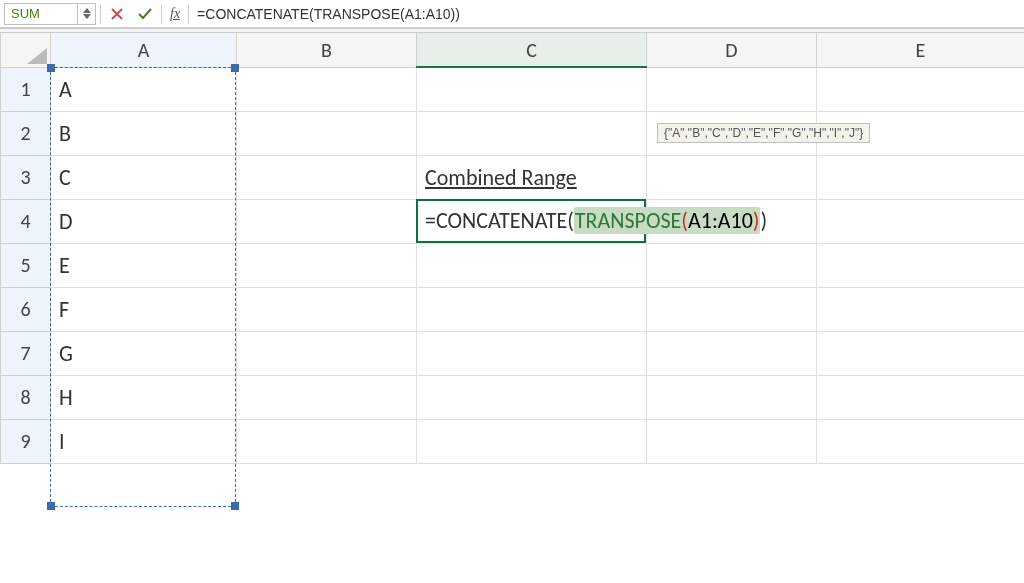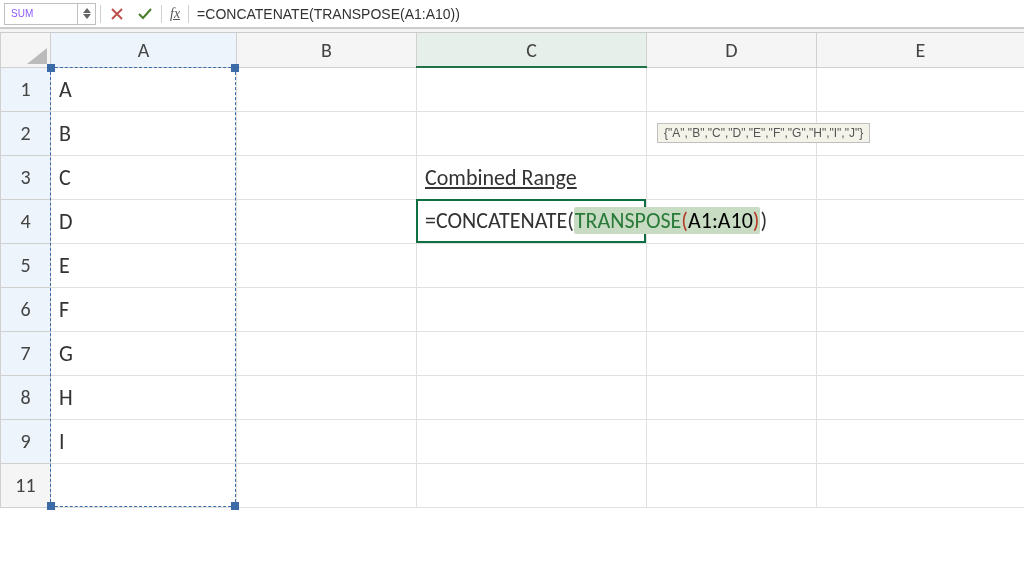--- a/index.html
+++ b/index.html
@@ -25,23 +25,23 @@
       display: flex;
       align-items: center;
       border: 1px solid #bfbfbf;
       height: 22px;
       background: #fff;
     }
     .name-box {
       width: 72px;
       border: none;
       outline: none;
-      font-size: 10px;
+      font-size: 13px;
       padding: 0 6px;
-      color: #8b5cf6;
+      color: #4d7c0f;
     }
     .name-box-dd {
       width: 18px;
       display: flex;
       flex-direction: column;
       gap: 0;
       align-items: center;
       justify-content: center;
       border-left: 1px solid #bfbfbf;
       height: 100%;
@@ -337,28 +337,20 @@
       <td class="cell"></td>
     </tr>
     <tr>
       <th class="row-hdr hdr-sel">9</th>
       <td class="cell sel-range">I</td>
       <td class="cell"></td>
       <td class="cell"></td>
       <td class="cell"></td>
       <td class="cell"></td>
     </tr>
-    <tr>
-      <th class="row-hdr">11</th>
-      <td class="cell"></td>
-      <td class="cell"></td>
-      <td class="cell"></td>
-      <td class="cell"></td>
-      <td class="cell"></td>
-    </tr>
   </tbody>
     </table>
 
   <div class="marquee" style="left:50px; top:34px; width:186px; height:440px;">
     <div class="mhandle" style="left:-4px;top:-4px"></div>
     <div class="mhandle" style="right:-4px;top:-4px"></div>
     <div class="mhandle" style="left:-4px;bottom:-4px"></div>
     <div class="mhandle" style="right:-4px;bottom:-4px"></div>
   </div>
 

